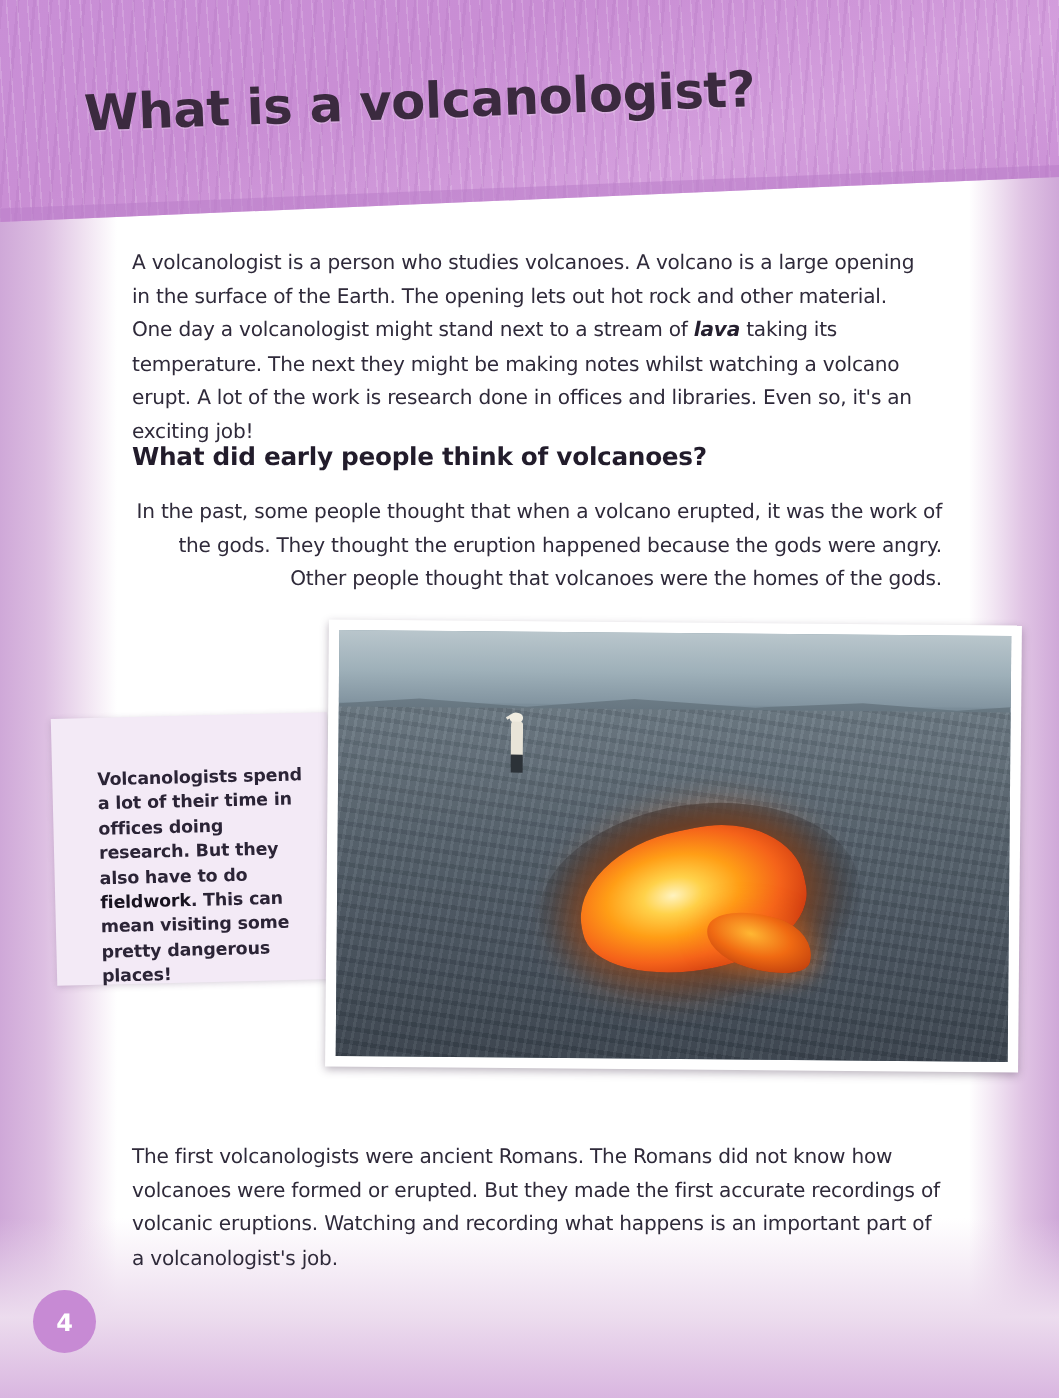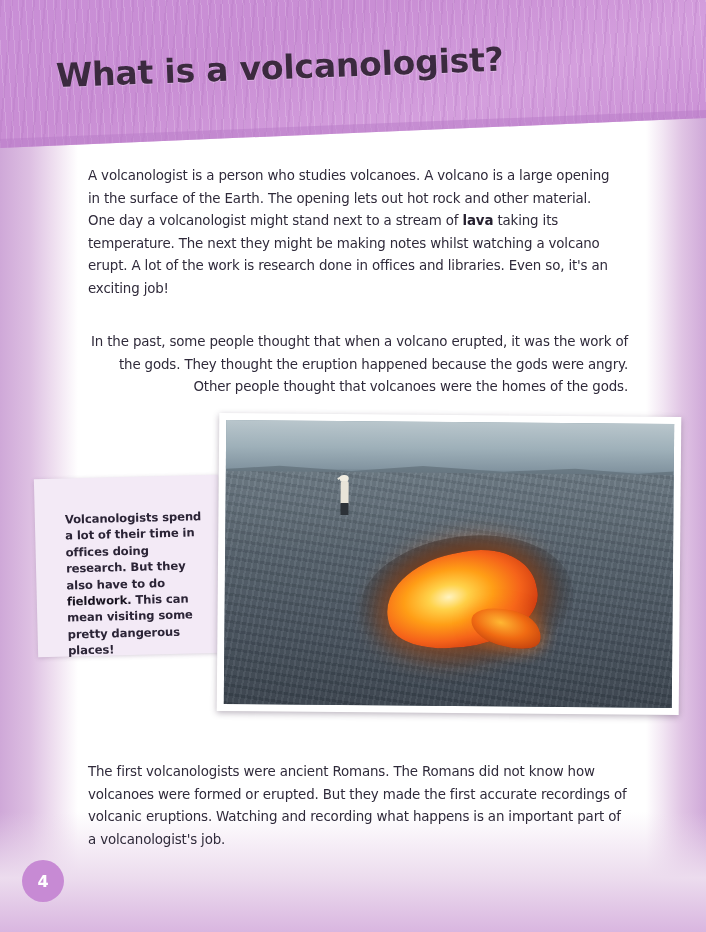--- a/index.html
+++ b/index.html
@@ -93,21 +93,21 @@
     width: 706px; height: 932px;
   }
   .para {
     position: absolute;
     color: #2f2a3a;
     font-family: "DejaVu Sans", sans-serif;
     font-size: 13.4px;
     line-height: 22.5px;
     letter-spacing: -0.15px;
   }
-  .para b { font-weight: bold; color: #241f2e; }
+  .para b { font-weight: bold; color: #241f2e; font-style: italic; }
 
   #intro-paragraph {
     left: 88px;
     top: 152px;
     width: 528px;
   }
   .subhead {
     position: absolute;
     left: 88px;
     top: 281px;
@@ -278,20 +278,21 @@
 
   <div class="header-band"></div>
   <div class="header-edge"></div>
 
   <h1 class="page-title">What is a volcanologist?</h1>
 
   <div class="content">
 
     <p class="para" id="intro-paragraph"><span>A volcanologist is a person who studies volcanoes. A volcano is a large opening in the surface of the Earth. The opening lets out hot rock and other material. One day a volcanologist might stand next to a stream of </span><b>lava</b><span> taking its temperature. The next they might be making notes whilst watching a volcano erupt. A lot of the work is research done in offices and libraries. Even so, it's an exciting job!</span></p>
 
+    <h2 class="subhead">What did early people think of volcanoes?</h2>
 
     <p class="para" id="early-people-paragraph">In the past, some people thought that when a volcano erupted, it was the work of the gods. They thought the eruption happened because the gods were angry. Other people thought that volcanoes were the homes of the gods.</p>
 
     <div class="callout">
       <div class="callout-text"><span>Volcanologists spend a lot of their time in offices doing research. But they also have to do </span><b>fieldwork</b><span>. This can mean visiting some pretty dangerous places!</span></div>
     </div>
 
     <div class="photo-frame">
       <div class="photo">
         <div class="sky"></div>

